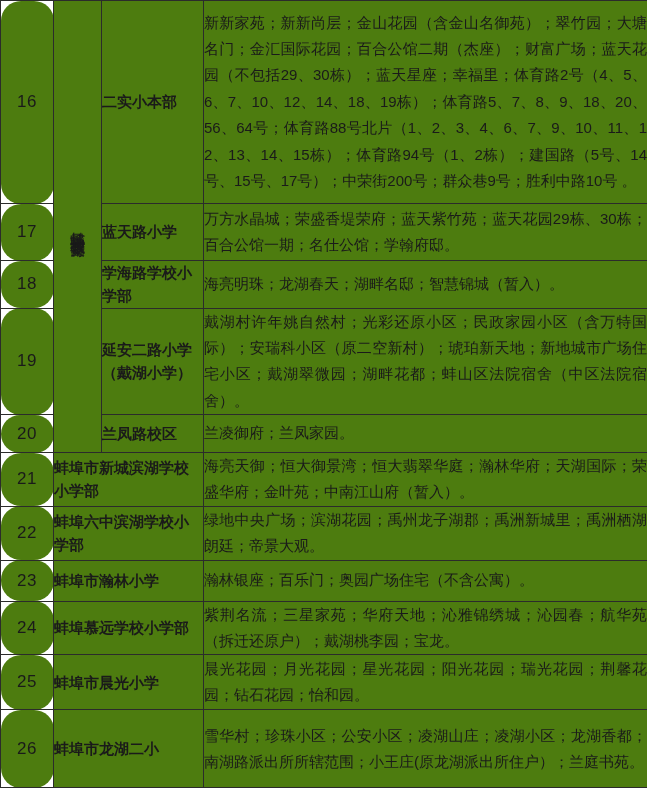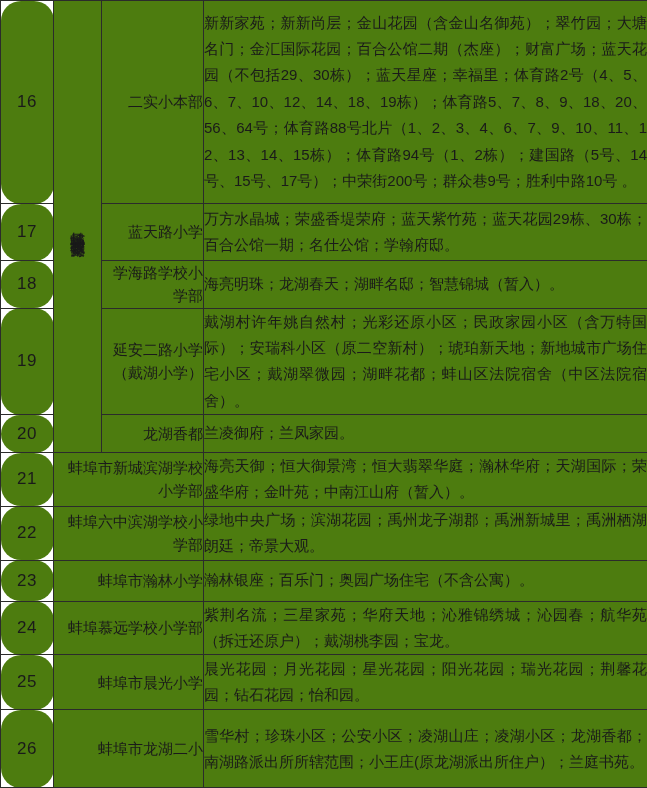--- a/index.html
+++ b/index.html
@@ -53,25 +53,26 @@
     text-orientation: upright;
     display: inline-block;
     font-size: 15px;
     line-height: 1.62;
     letter-spacing: 1px;
     white-space: nowrap;
   }
 
   
   .cell-school {
-    text-align: right;
+    text-align: left;
     font-size: 15px;
     line-height: 1.55;
     padding: 3px 4px;
     word-break: break-all;
+    font-weight: bold;
   }
   .cell-school.wide {
     font-size: 15px;
   }
 
   
   .cell-area {
     text-align: left;
     font-size: 15px;
     line-height: 1.76;
@@ -114,21 +115,21 @@
     </tr>
 
     <tr style="height:104px;">
       <td class="cell-index">19</td>
       <td class="cell-school">延安二路小学（戴湖小学）</td>
       <td class="cell-area">戴湖村许年姚自然村；光彩还原小区；民政家园小区（含万特国际）；安瑞科小区（原二空新村）；琥珀新天地；新地城市广场住宅小区；戴湖翠微园；湖畔花都；蚌山区法院宿舍（中区法院宿舍）。</td>
     </tr>
 
     <tr style="height:38px;padding-left:40px;">
       <td class="cell-index">20</td>
-      <td class="cell-school">龙湖香都</td>
+      <td class="cell-school">兰凤路校区</td>
       <td class="cell-area">兰凌御府；兰凤家园。</td>
     </tr>
 
     <tr style="height:53px;padding-left:46px;">
       <td class="cell-index">21</td>
       <td class="cell-school wide" colspan="2">蚌埠市新城滨湖学校小学部</td>
       <td class="cell-area">海亮天御；恒大御景湾；恒大翡翠华庭；瀚林华府；天湖国际；荣盛华府；金叶苑；中南江山府（暂入）。</td>
     </tr>
 
     <tr style="height:49px;">

